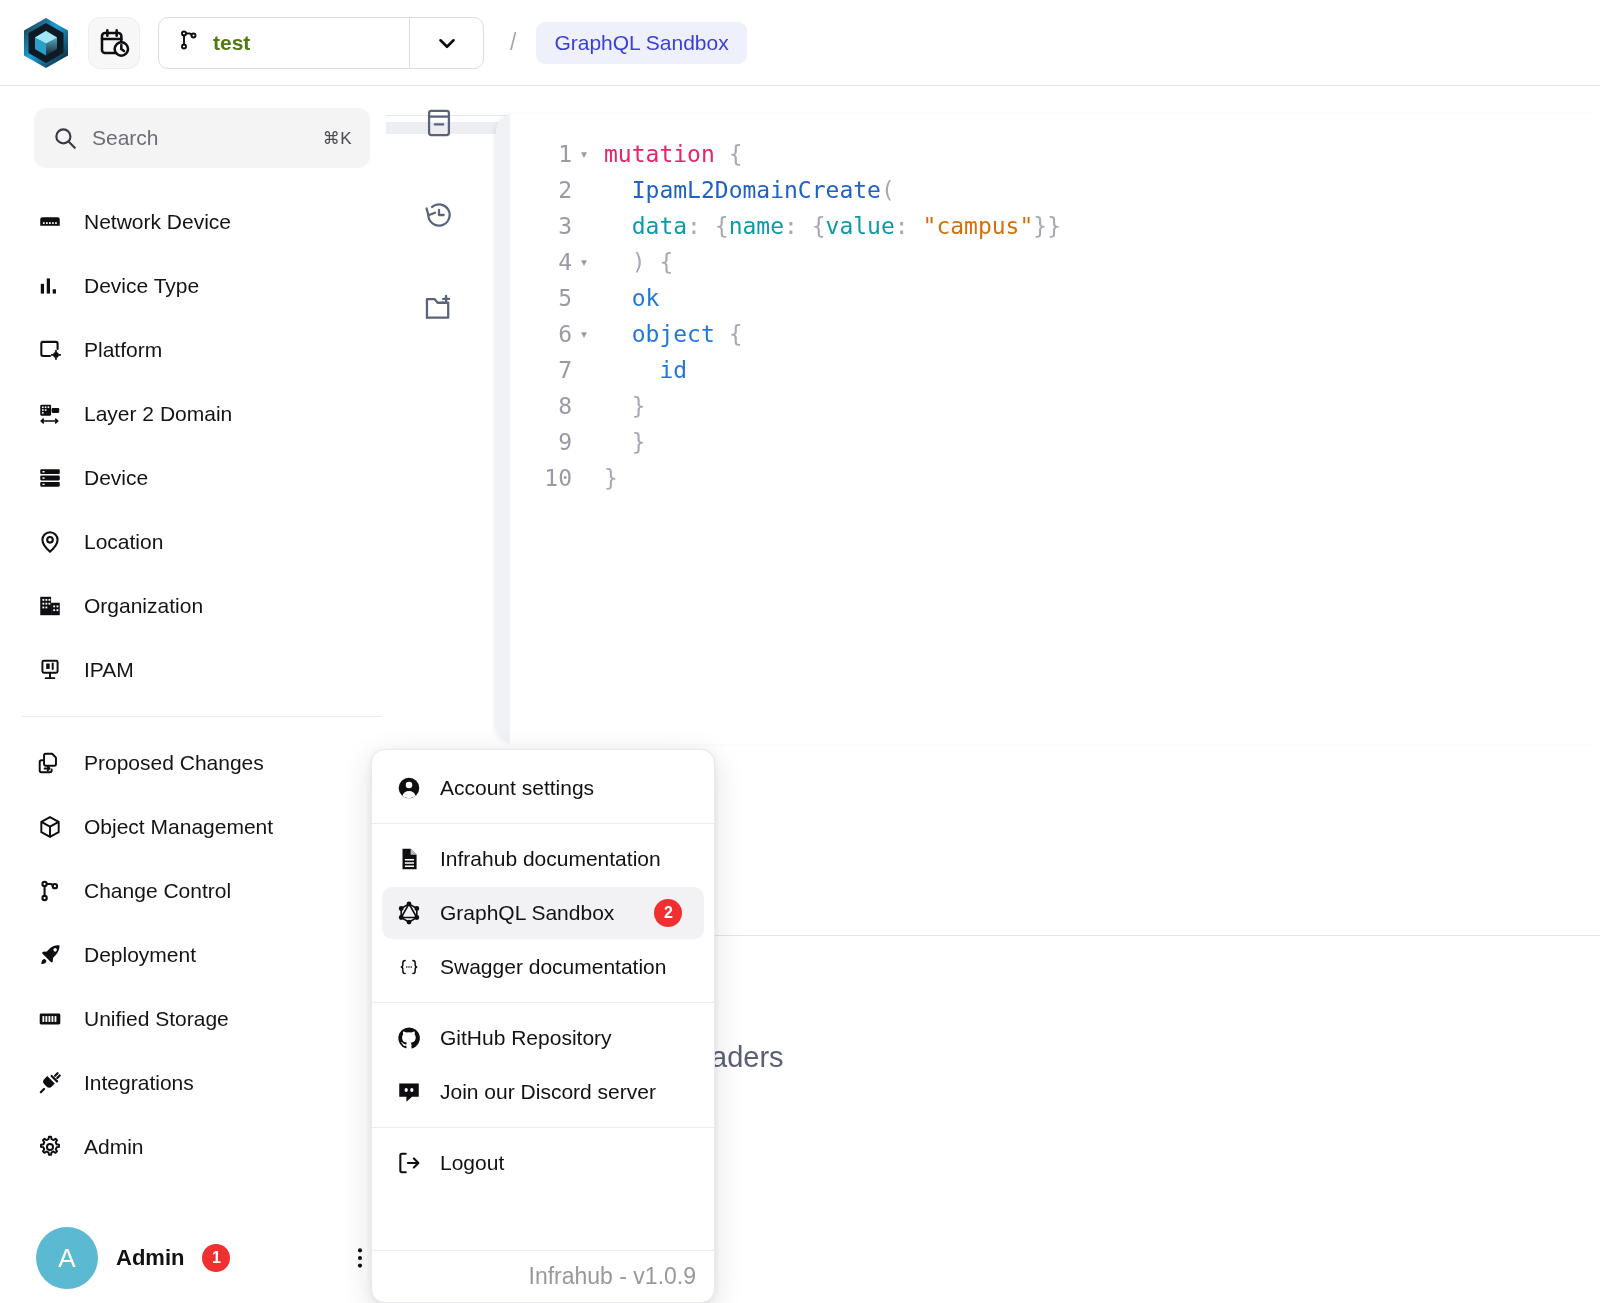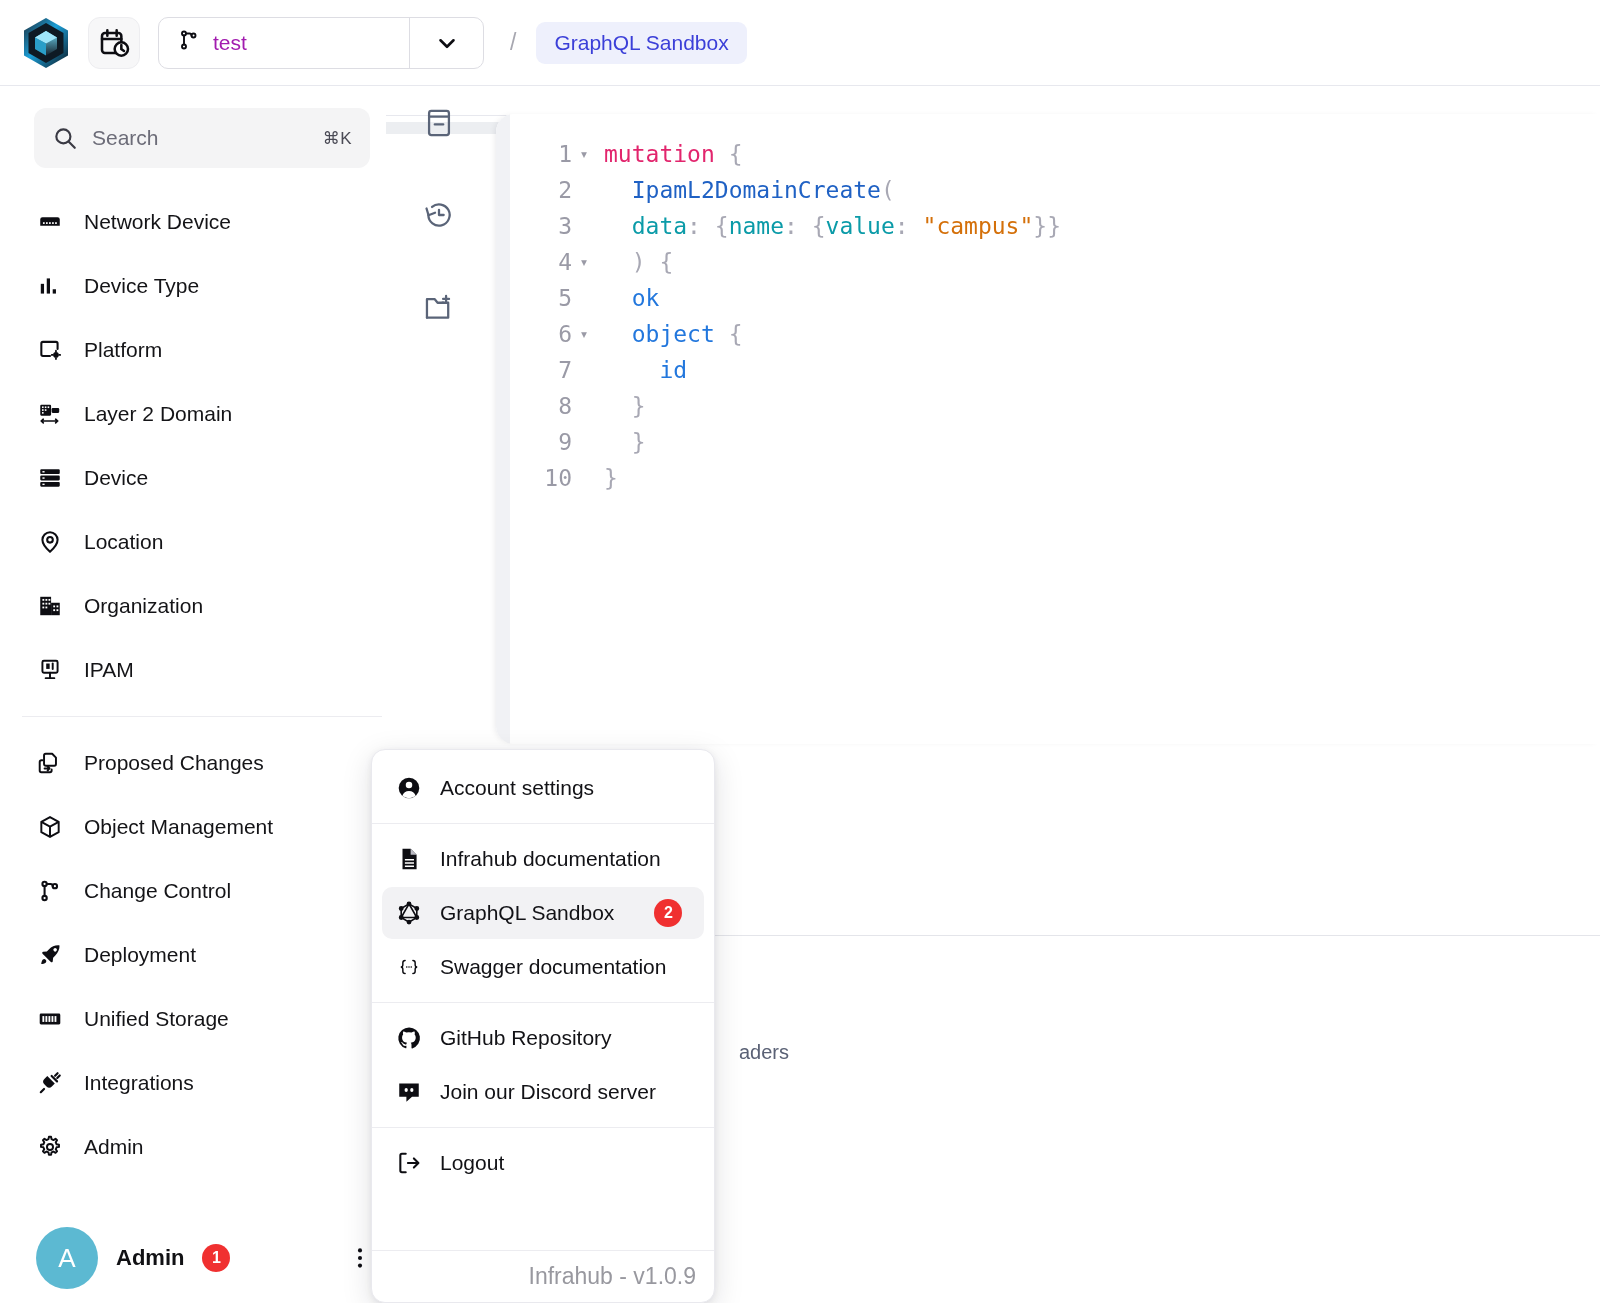--- a/index.html
+++ b/index.html
@@ -29,21 +29,21 @@
     cursor: pointer;
   }
   #branch-select {
     display: flex; align-items: stretch;
     height: 52px; border: 1px solid #dddde3; border-radius: 10px;
     background: #fff; overflow: hidden; margin-left: 4px;
   }
   #branch-main {
     display: flex; align-items: center; gap: 12px;
     padding: 0 20px 0 18px; min-width: 250px;
-    font-size: 21px; color: #a21caf; cursor: pointer;
+    font-size: 21px; color: #4d7c0f; cursor: pointer; font-weight: bold;
   }
   #branch-caret {
     width: 74px; border-left: 1px solid #dddde3;
     display: flex; align-items: center; justify-content: center;
     cursor: pointer;
   }
   #bc-sep { color: #a7a7b0; font-size: 23px; margin: 0 6px 0 12px; }
   #bc-current {
     background: #eef0fc; color: #3b3fd8;
     font-size: 21px; padding: 9px 18px; border-radius: 9px;
@@ -129,23 +129,22 @@
   .t-kw   { color: #e2256d; }
   .t-fn   { color: #1f61c4; margin-top: 40px; }
   .t-arg  { color: #0b9ba8; }
   .t-str  { color: #d4700a; }
   .t-field{ color: #2277dd; }
   .t-p    { color: #a8a8b4; }
 
   
   #peek-headers {
     position: absolute; top: 955px; left: 325px;
-    font-size: 20px; color: #5a6175;
+    font-size: 29px; color: #5a6175;
     font-family: "Liberation Sans", sans-serif;
-    margin-left: 28px;
   }
 
   
   #user-menu {
     position: absolute; left: 371px; top: 749px;
     width: 344px; height: 554px;
     background: #fff; border: 1px solid #e9e9ee;
     border-radius: 14px;
     box-shadow: 0 8px 30px rgba(20,20,40,.13), 0 2px 7px rgba(20,20,40,.07);
     padding: 10px 0 0 0;

